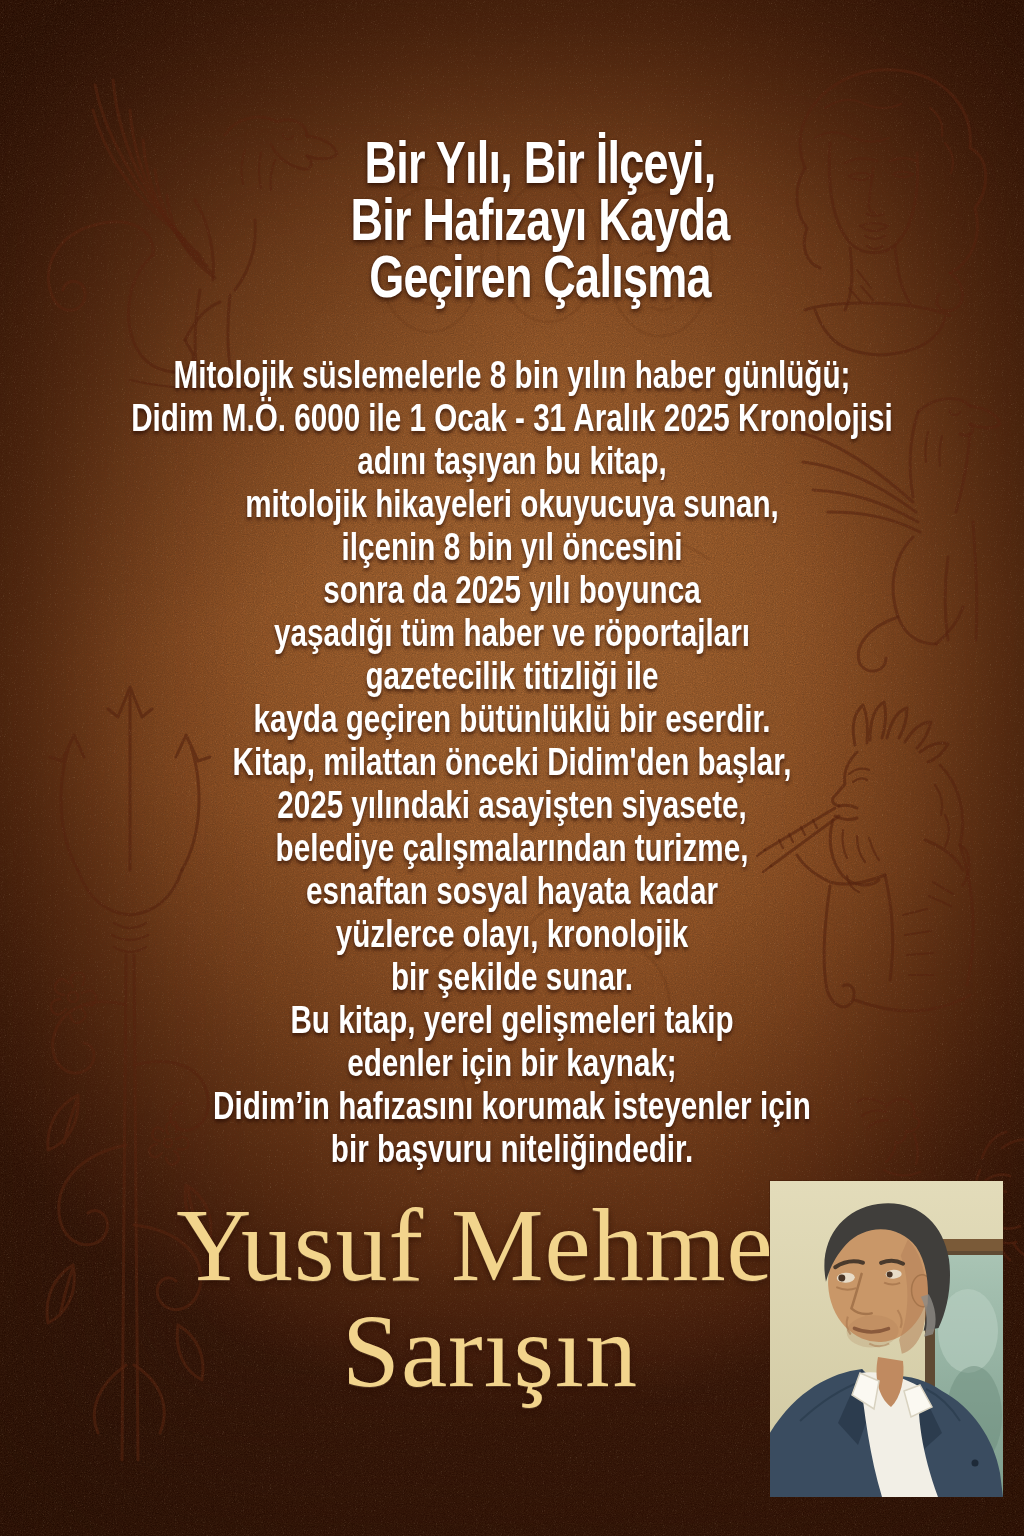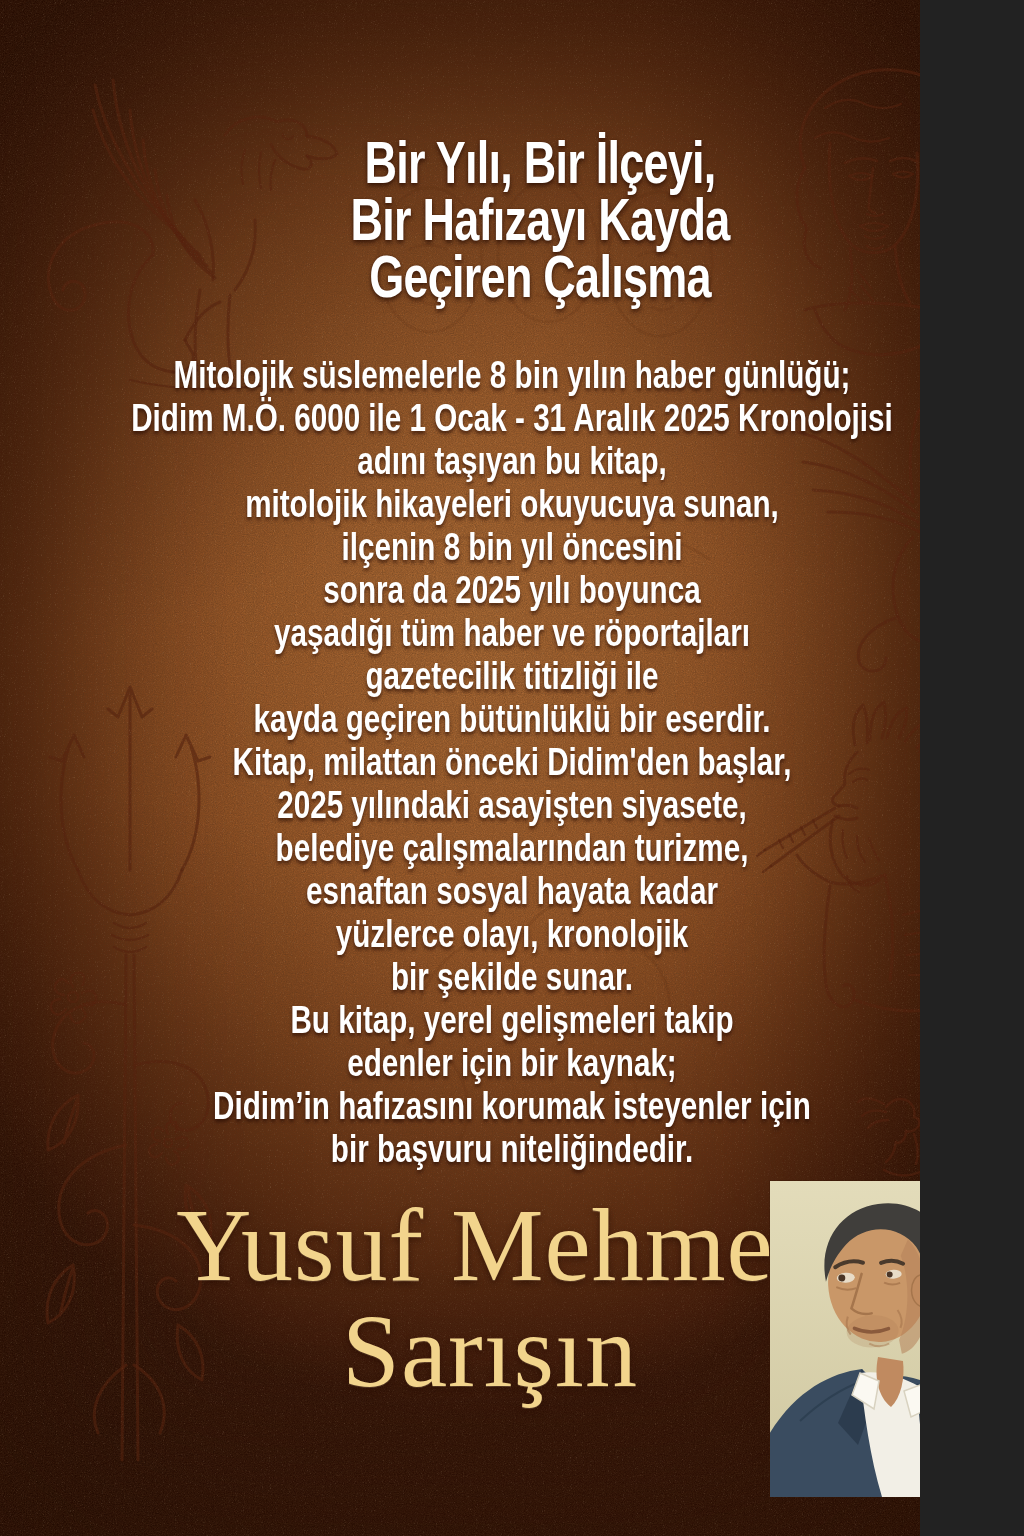--- a/index.html
+++ b/index.html
@@ -1,17 +1,17 @@
 <!DOCTYPE html>
 <html><head>
 <meta charset="utf-8">
 <style>
   html,body{margin:0;padding:0;background:#222;}
   .poster{
-    position:relative;width:920px;height:1536px;overflow:hidden;
+    position:relative;width:1024px;height:1536px;overflow:hidden;
     font-family:"Liberation Sans",sans-serif;
     background:
       radial-gradient(circle at 0% 0%, rgba(25,8,2,.55), transparent 36%),
       radial-gradient(circle at 100% 0%, rgba(25,8,2,.40), transparent 33%),
       radial-gradient(circle at 0% 100%, rgba(18,6,2,.60), transparent 42%),
       radial-gradient(circle at 100% 100%, rgba(18,6,2,.45), transparent 38%),
       radial-gradient(ellipse 70% 52% at 52% 40%, #aa6a34 0%, #9c5b2a 38%, #8a4b20 60%, #6f3514 79%, #53220c 93%, #3e1707 100%);
     box-shadow: inset 0 0 220px 50px rgba(35,11,2,.75);
   }
   .decor{position:absolute;left:0;top:0;z-index:1;}

